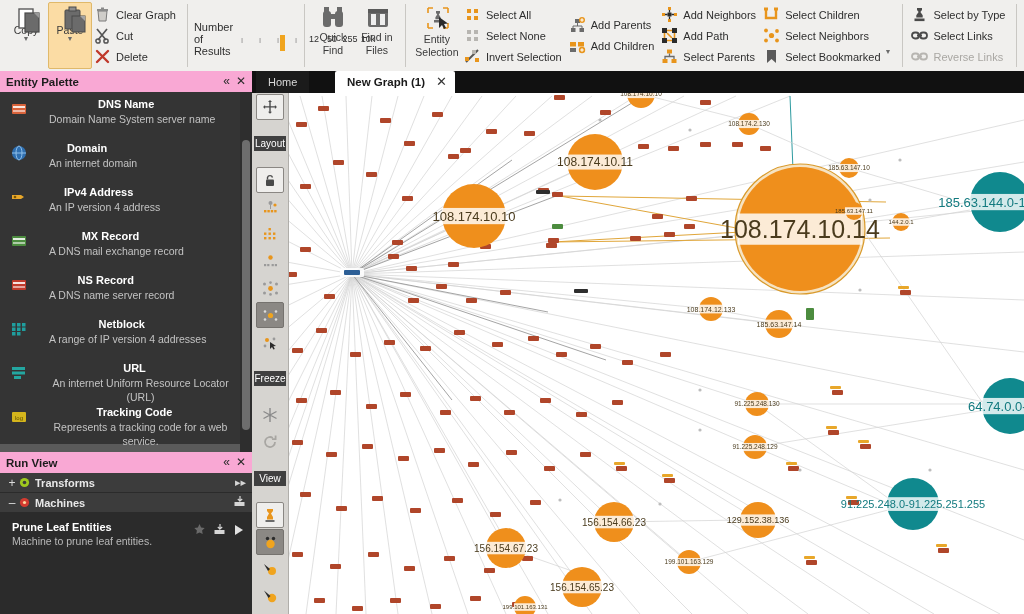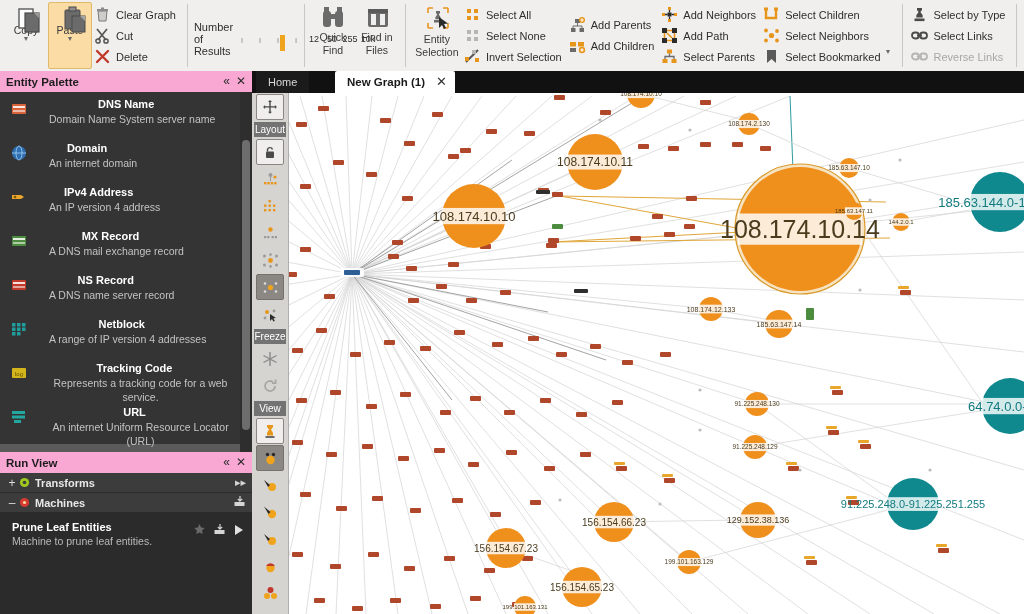--- a/index.html
+++ b/index.html
@@ -66,21 +66,21 @@
   .rvbody{padding:8px 8px 0 12px;}
   .rvitem{display:flex;align-items:flex-start;}
   .rvitem .txt{flex:1;}
   .rvitem .rv-t{font-size:11px;font-weight:bold;color:#ffffff;}
   .rvitem .rv-s{font-size:10.5px;color:#b9b9b9;margin-top:2px;}
   .rvitem .acts{display:flex;align-items:center;gap:7px;margin-top:1px;}
 
   
   .graphwrap{position:absolute;left:252px;top:93px;width:772px;height:521px;background:#ffffff;overflow:hidden;}
   .gtools{position:absolute;left:252px;top:93px;width:36px;height:521px;background:#d6d4d0;border-right:1px solid #b0aeaa;z-index:6;}
-  .gt-sec{height:15px;background:#737373;color:#fff;font-size:10px;text-align:center;line-height:15px;margin:2px 2px;}
+  .gt-sec{height:15px;background:#404040;color:#fff;font-size:10px;text-align:center;line-height:15px;margin:16px 2px;}
   .gt-btn{width:26px;height:24px;margin:1px auto;display:flex;align-items:center;justify-content:center;border:1px solid transparent;border-radius:2px;}
   .gt-btn.on{background:#8b8884;border-color:#75726e;}
   .gt-btn.box{border:1px solid #8a8783;background:#efeeec;}
   svg.canvas{position:absolute;left:0;top:0;}
   .nodelabel{font-family:"Liberation Sans",sans-serif;fill:#4a3b1d;}
   .nblabel{font-family:"Liberation Sans",sans-serif;fill:#127a7f;}
 </style>
 </head>
 <body>
 
@@ -498,41 +498,41 @@
           </span>
           <span class="pi-tx">
             <span class="pi-n" style="display:block">Netblock</span>
             <span class="pi-d" style="display:block">A range of IP version 4 addresses</span>
           </span>
         </div>
 
         <div class="pitem">
           <span class="pi-ico">
             <svg width="18" height="18" viewBox="0 0 18 18">
+                <rect x="2" y="3" width="13" height="3" fill="#23a6a0"></rect>
+                <rect x="2" y="7.5" width="13" height="3" fill="#23a6a0"></rect>
+                <rect x="4" y="12" width="7" height="3" fill="#23a6a0"></rect>
+              </svg>
+          </span>
+          <span class="pi-tx">
+            <span class="pi-n" style="display:block">URL</span>
+            <span class="pi-d" style="display:block">An internet Uniform Resource Locator (URL)</span>
+          </span>
+        </div>
+
+        <div class="pitem">
+          <span class="pi-ico">
+            <svg width="18" height="18" viewBox="0 0 18 18">
                 <rect x="2" y="4" width="14" height="10" rx="1" fill="#d4b51c"></rect>
                 <text x="9" y="11.5" font-size="6" text-anchor="middle" fill="#5c4f00" font-family="Liberation Sans">log</text>
               </svg>
           </span>
           <span class="pi-tx">
             <span class="pi-n" style="display:block">Tracking Code</span>
             <span class="pi-d" style="display:block">Represents a tracking code for a web service.</span>
-          </span>
-        </div>
-
-        <div class="pitem">
-          <span class="pi-ico">
-            <svg width="18" height="18" viewBox="0 0 18 18">
-                <rect x="2" y="3" width="13" height="3" fill="#23a6a0"></rect>
-                <rect x="2" y="7.5" width="13" height="3" fill="#23a6a0"></rect>
-                <rect x="4" y="12" width="7" height="3" fill="#23a6a0"></rect>
-              </svg>
-          </span>
-          <span class="pi-tx">
-            <span class="pi-n" style="display:block">URL</span>
-            <span class="pi-d" style="display:block">An internet Uniform Resource Locator (URL)</span>
           </span>
         </div>
 
         <div class="pitem hl">
           <span class="pi-ico">
             <svg width="18" height="18" viewBox="0 0 18 18">
                 <circle cx="9" cy="9" r="7" fill="#7aa63f" opacity=".55"></circle>
               </svg>
           </span>
           <span class="pi-tx">

